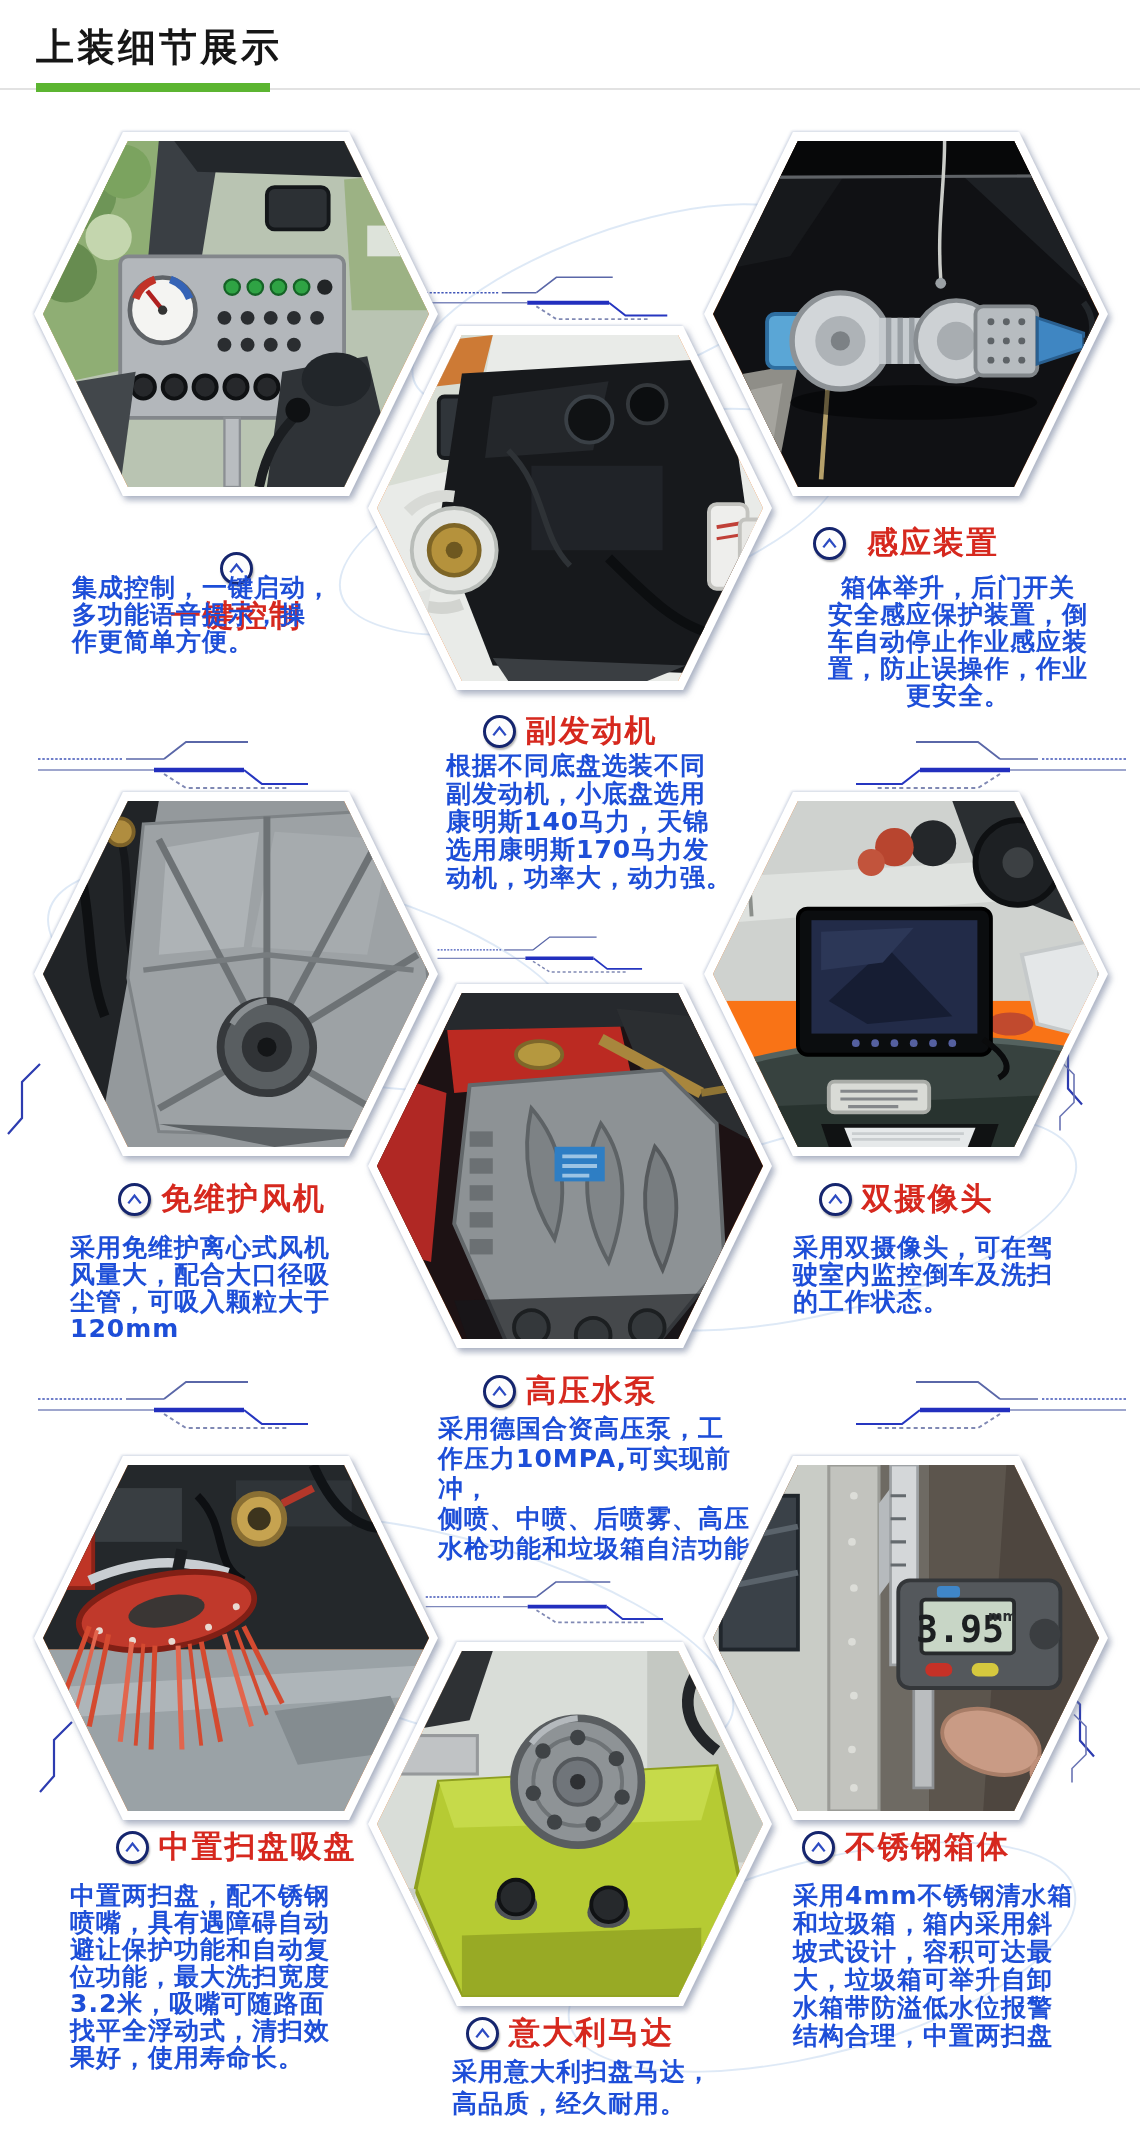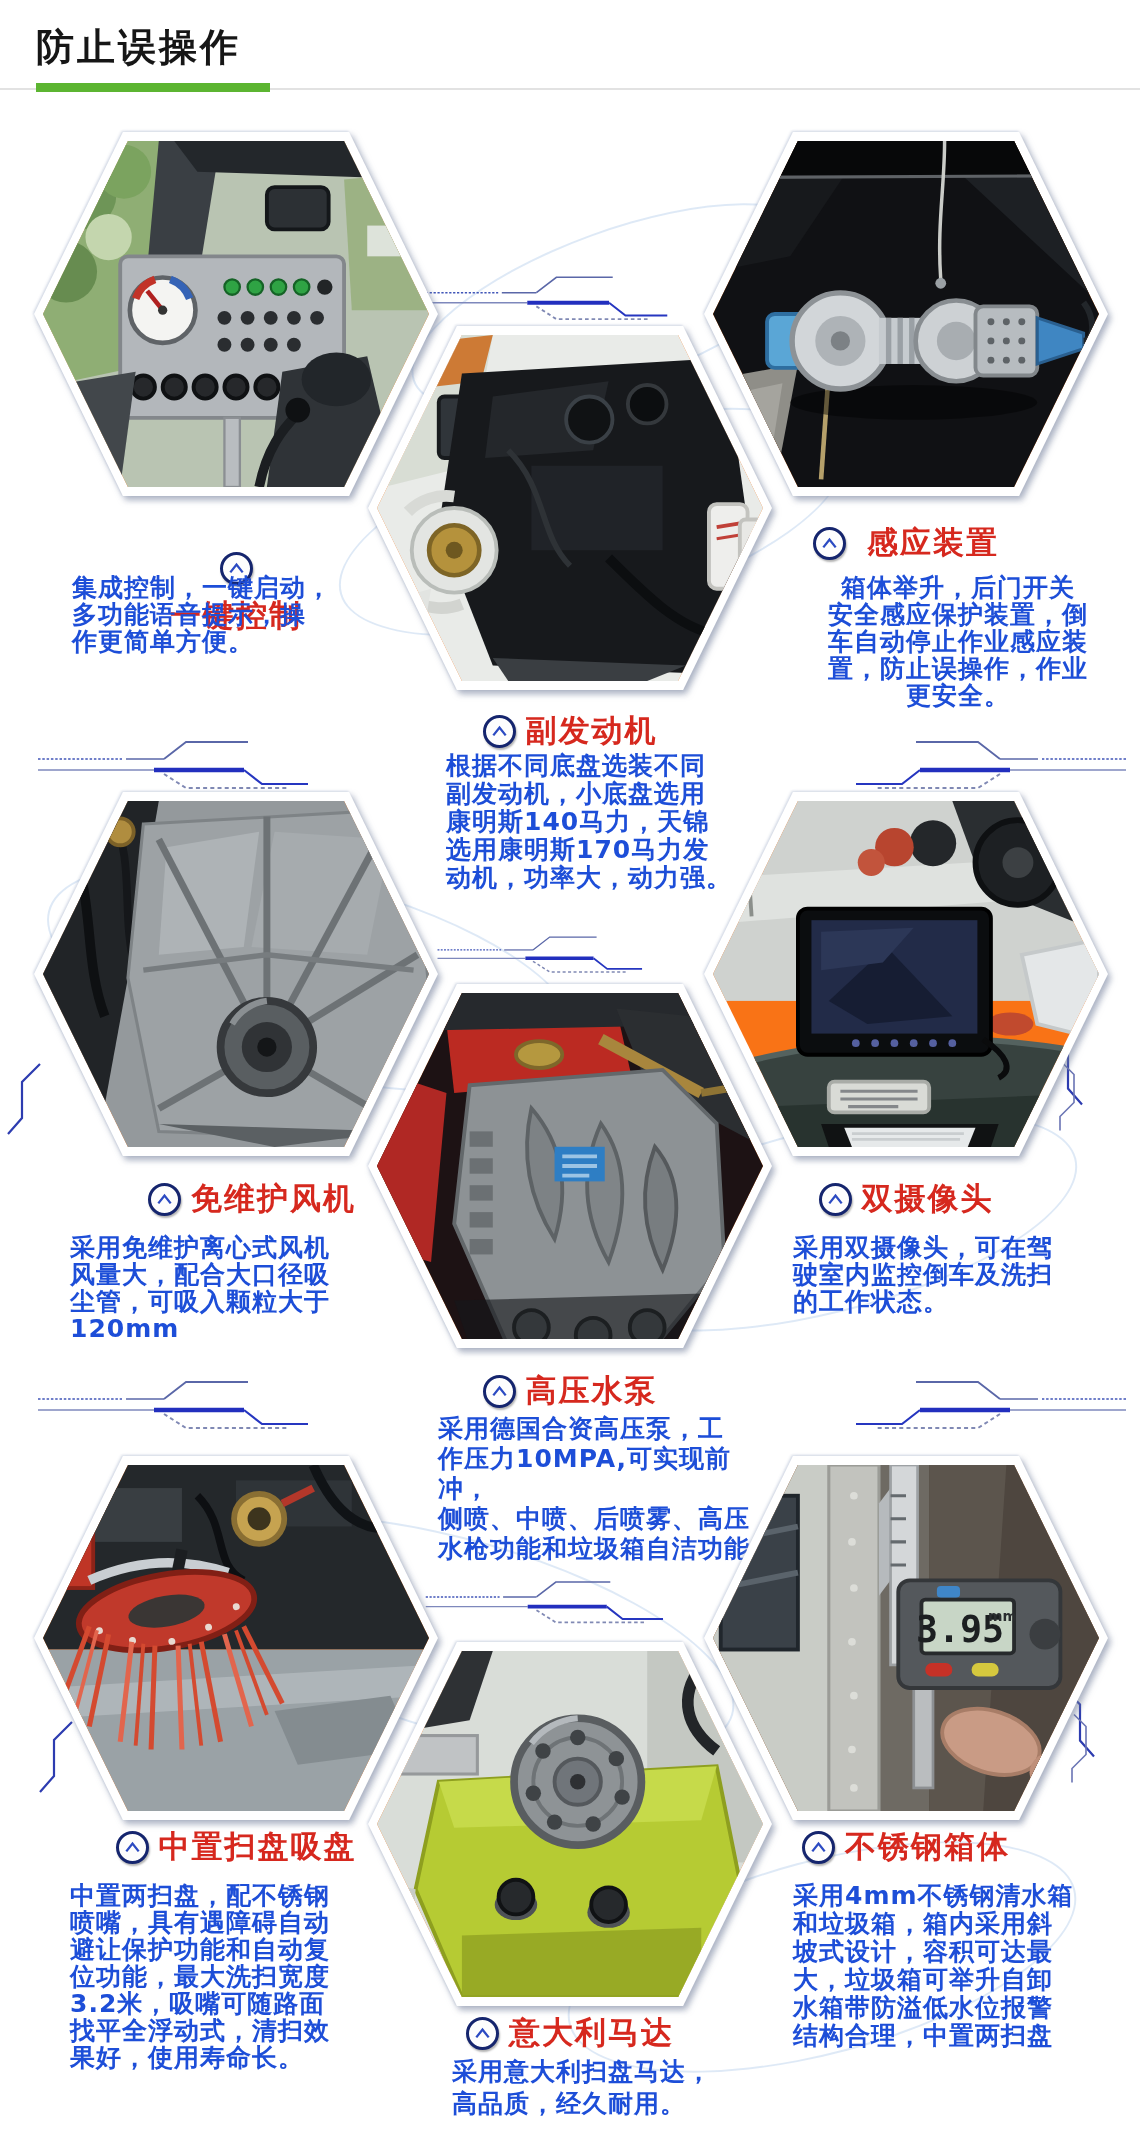--- a/index.html
+++ b/index.html
@@ -35,21 +35,21 @@
 <body>
 
 <div class="swirl" style="left:400px;top:230px;width:430px;height:150px;transform:rotate(-20deg);"></div>
 <div class="swirl" style="left:330px;top:430px;width:520px;height:180px;transform:rotate(-16deg);"></div>
 <div class="swirl" style="left:40px;top:880px;width:540px;height:190px;transform:rotate(14deg);"></div>
 <div class="swirl" style="left:560px;top:1130px;width:520px;height:180px;transform:rotate(-14deg);"></div>
 <div class="swirl" style="left:180px;top:1540px;width:560px;height:190px;transform:rotate(16deg);"></div>
 <div class="swirl" style="left:560px;top:1860px;width:520px;height:190px;transform:rotate(-15deg);"></div>
 
 <div class="hairline"></div>
-<div class="page-title">防止误操作</div>
+<div class="page-title">上装细节展示</div>
 <div class="title-bar"></div>
 
 <div class="deco" style="left:420px;top:272px;width:300px;height:56px;">
   <svg viewBox="0 0 330 58">
       <line x1="2" y1="21" x2="86" y2="21" stroke="#4156b8" stroke-width="1.6" stroke-dasharray="2.5 1.8"></line>
       <line x1="90" y1="21" x2="128" y2="21" stroke="#5a67a8" stroke-width="1.6"></line>
       <polyline points="128,21 150,4 212,4" fill="none" stroke="#5a67a8" stroke-width="1.8"></polyline>
       <line x1="2" y1="32" x2="118" y2="32" stroke="#7e88bc" stroke-width="1.6"></line>
       <line x1="118" y1="32" x2="208" y2="32" stroke="#222fbe" stroke-width="4.5"></line>
       <polyline points="208,32 226,46 272,46" fill="none" stroke="#2636c0" stroke-width="2.2"></polyline>
@@ -330,21 +330,21 @@
       <line x1="58" y1="64" x2="30" y2="80" stroke="#6d7275" stroke-width="1.8"></line>
       <polyline points="26,44 58,40 96,44" fill="none" stroke="#777c7f" stroke-width="1.4"></polyline>
       <circle cx="58" cy="64" r="12" fill="#595e61" stroke="#36393c" stroke-width="2"></circle>
       <circle cx="58" cy="64" r="6.5" fill="#303336"></circle>
       <circle cx="58" cy="64" r="2.5" fill="#141618"></circle>
       <path d="M49,58 A12 12 0 0 1 58,52" fill="none" stroke="#8a8f92" stroke-width="1.6"></path>
       <polygon points="30,84 92,86 60,90" fill="#5b6063"></polygon>
     </svg>
   </div>
 </div>
-<div class="sec-title" style="left:50px;top:1178px;">
+<div class="sec-title" style="left:20px;top:1178px;">
   <span class="t-icon">
       <svg viewBox="0 0 22 16">
         <polyline points="3,13 11,3 19,13" fill="none" stroke="#2b4ac2" stroke-width="3"></polyline>
       </svg>
     </span>
   <span class="t-text">免维护风机</span>
 </div>
 <div class="sec-body" style="left:70px;top:1234px;width:330px;">采用免维护离心式风机
 风量大，配合大口径吸
 尘管，可吸入颗粒大于

